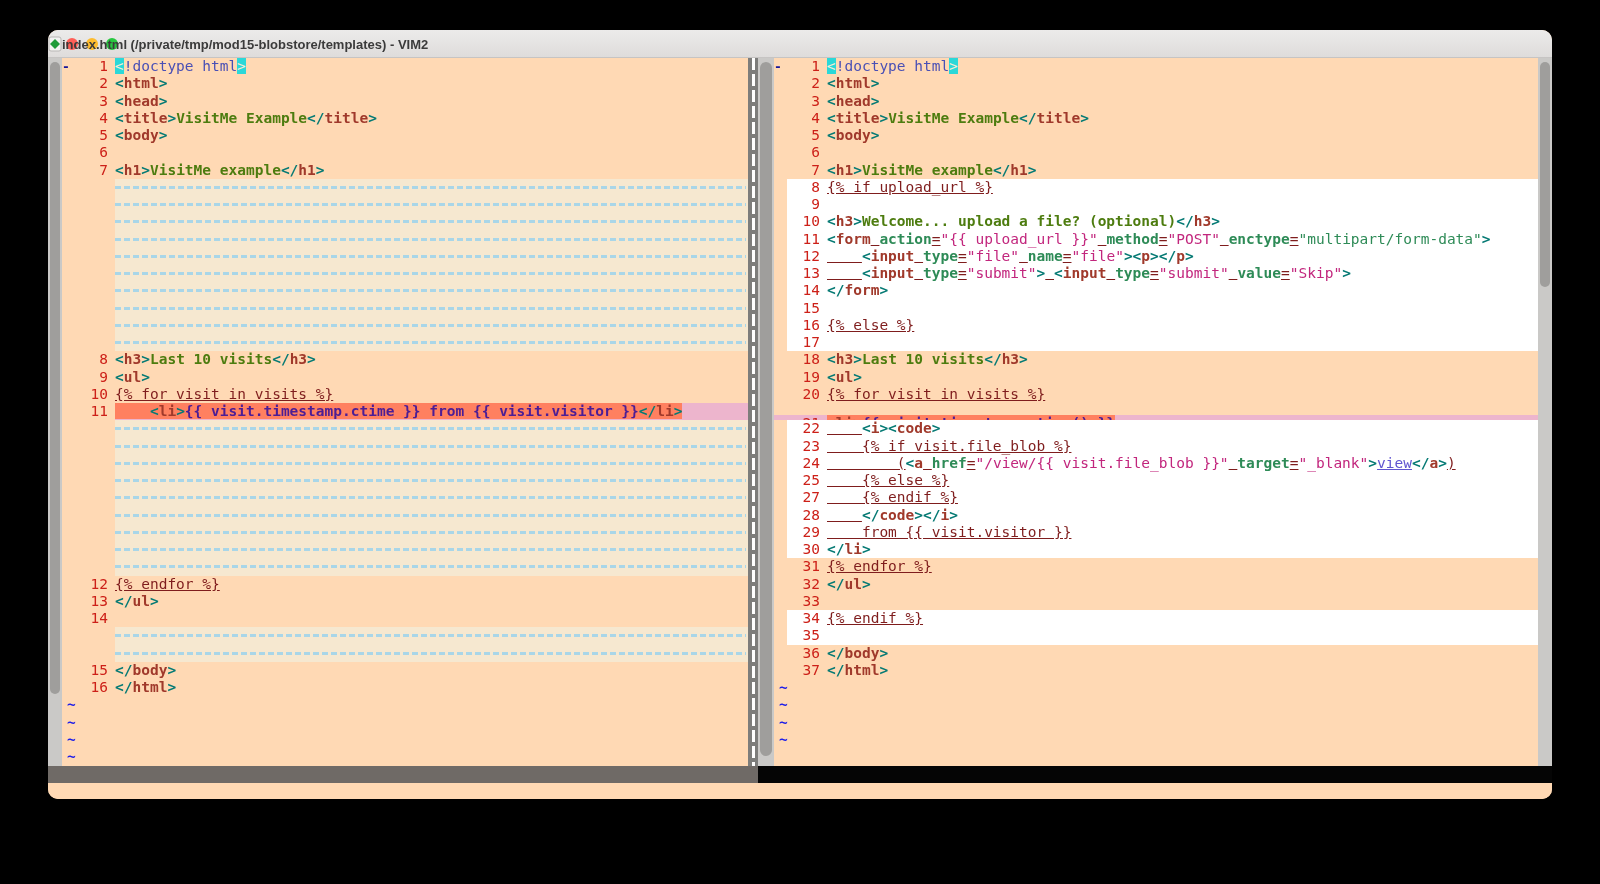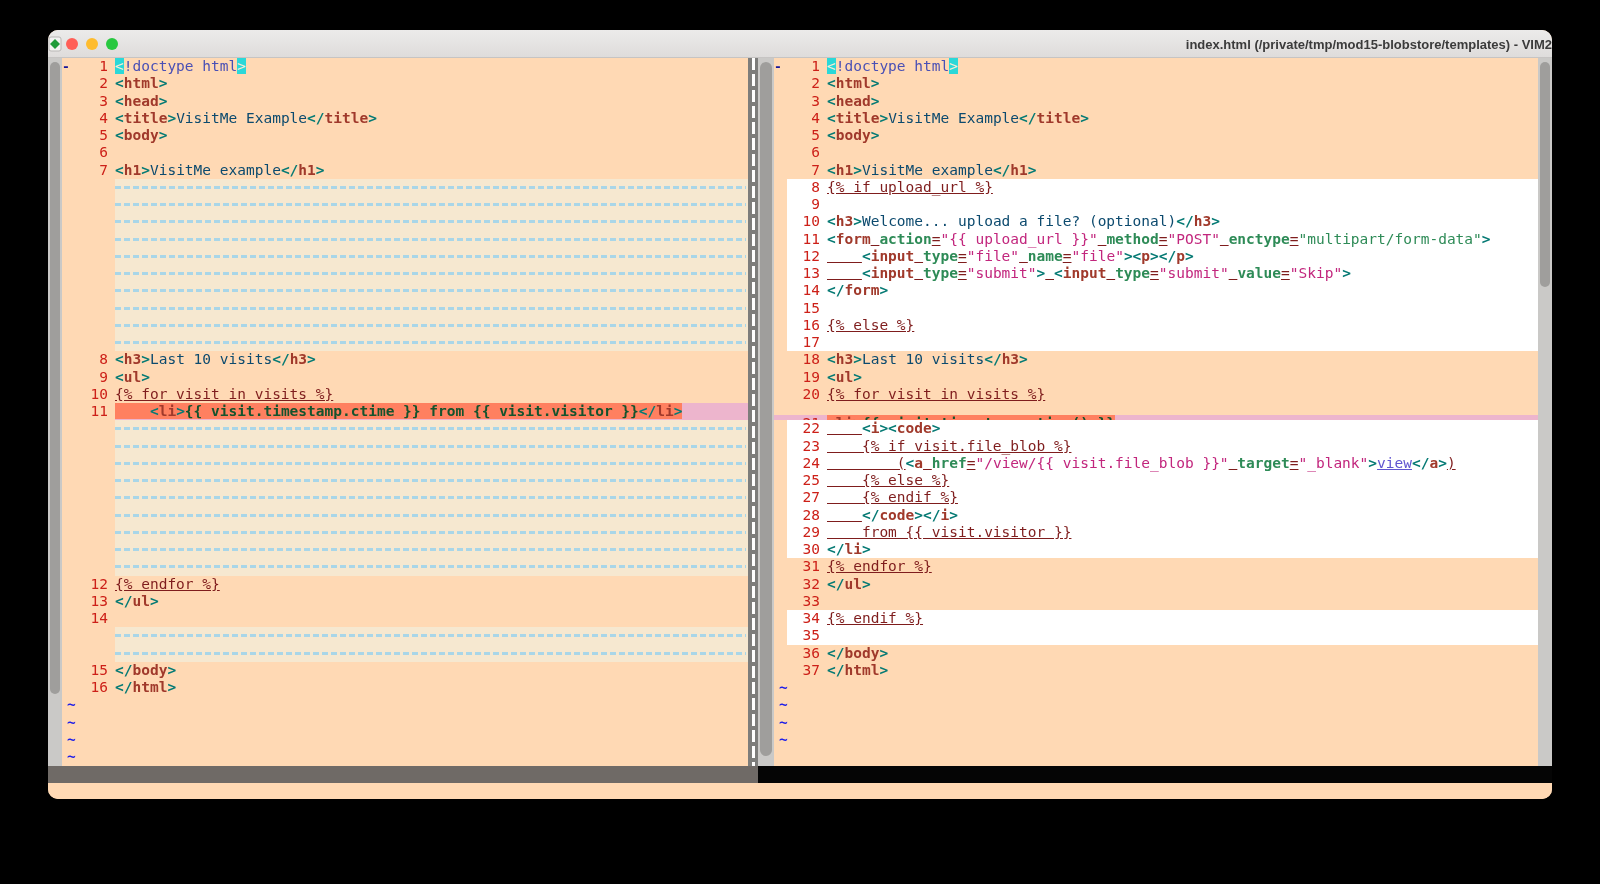--- a/index.html
+++ b/index.html
@@ -11,21 +11,21 @@
 
   .window{position:absolute;left:48px;top:30px;width:1504px;height:769px;
     border-radius:10px;overflow:hidden;background:var(--peach);}
 
   
   .titlebar{position:absolute;left:0;top:0;right:0;height:28px;
     background:linear-gradient(#ecebea,#dedcdb);border-bottom:1px solid #c6c4c3;}
   .lights{position:absolute;left:18px;top:8px;display:flex;gap:8px;}
   .light{width:12px;height:12px;border-radius:50%;}
   .title-wrap{position:absolute;left:0;right:0;top:0;height:28px;
-    display:flex;align-items:center;justify-content:space-between;
+    display:flex;align-items:center;justify-content:flex-start;
     font-family:"Liberation Sans", sans-serif;font-size:13px;font-weight:600;color:#3b3b3b;}
 
   
   .pane{position:absolute;top:28px;bottom:33px;overflow:hidden;background:var(--peach);}
   #pane-left{left:14px;width:686px;}
   #pane-right{left:726px;width:778px;}
 
   .row{display:flex;height:17.25px;line-height:17.25px;white-space:pre;
     font-size:14.5px;background:var(--peach);}
   .fold{flex:0 0 13px;color:#16169a;font-weight:bold;font-size:13px;}
@@ -36,26 +36,26 @@
   .bg-change .fold,.bg-change .num,.bg-change .text{background:var(--pink);margin-top:12px;}
   .bg-change2 .text{background:var(--pink);}
   .fillrow .text{background:var(--cream);}
   .dash{position:absolute;left:0;right:2px;top:7px;height:3px;
     background:repeating-linear-gradient(90deg,#a9d6e8 0 6px,rgba(0,0,0,0) 6px 9px);}
   .tilde{flex:1;padding-left:5px;color:#2020e8;font-weight:bold;}
 
   
   .s-brk{color:#067a74;font-weight:bold;}
   .s-tag{color:#a0392b;font-weight:bold;}
-  .s-ttl{color:#0c4a6e;font-weight:normal;}
+  .s-ttl{color:#4d7c0f;font-weight:bold;}
   .s-str{color:#c2267d;}
   .s-attr{color:#2e8b57;font-weight:bold;}
   .s-grn{color:#2e8b57;}
   .s-txt{color:#7f1d1d;text-decoration:underline;}
-  .s-txtb{color:#14532d;font-weight:bold;}
+  .s-txtb{color:#4c1d95;font-weight:bold;}
   .s-doc{color:#4a50b5;}
   .s-srch{background:#2bd8d8;color:#ffecd4;}
   .s-lnk{color:#6055d0;text-decoration:underline;}
   .s-dt{background:var(--salmon);}
 
   
   .sep{position:absolute;left:700px;width:10px;top:28px;bottom:33px;background:#7d7d7b;}
   .sep::after{content:"";position:absolute;left:3.5px;top:0;bottom:0;width:3px;
     background:repeating-linear-gradient(180deg,#fff 0 12px,rgba(0,0,0,0) 12px 16px);}
   .sbar{position:absolute;top:28px;bottom:33px;width:14px;background:#cac9c7;}

